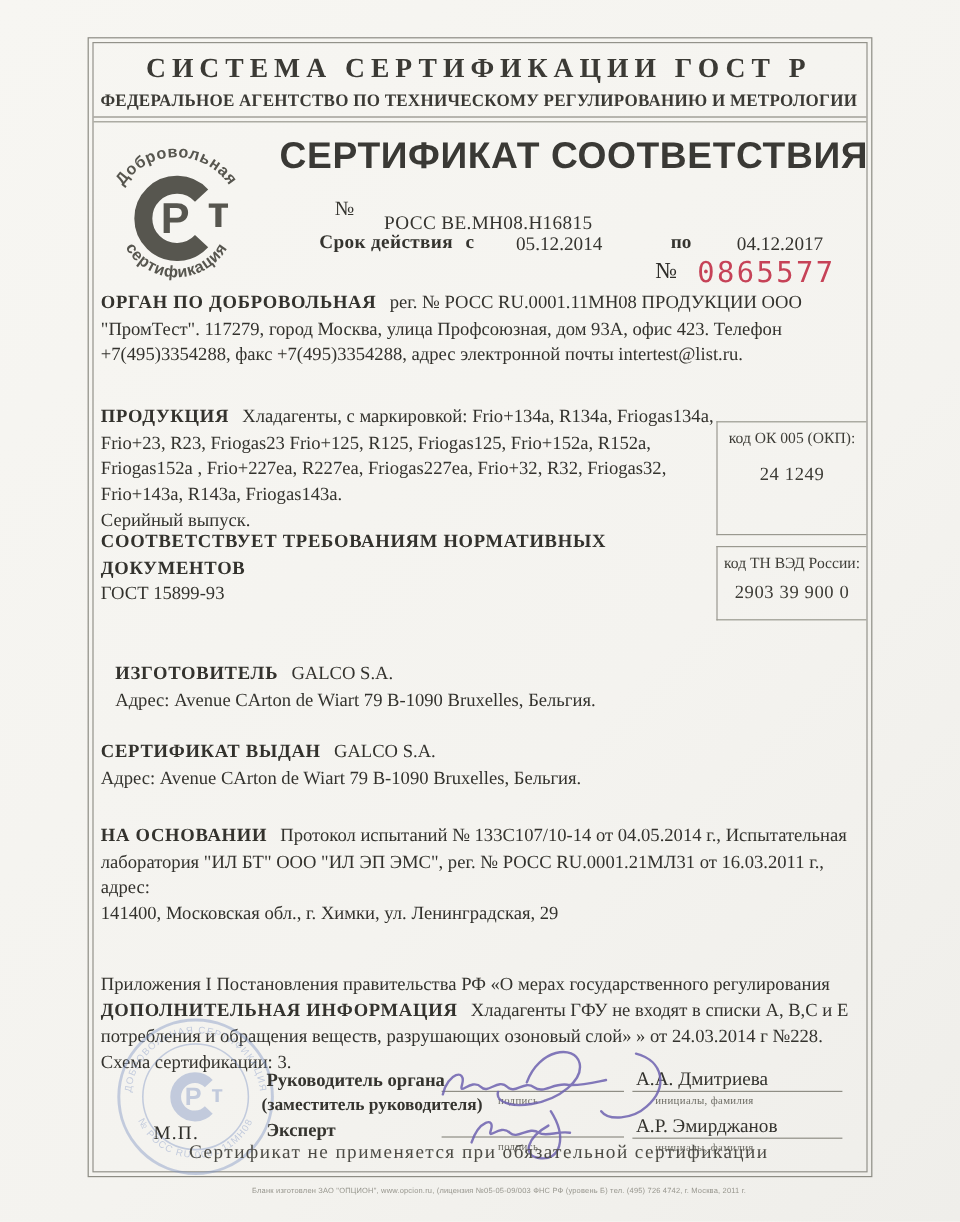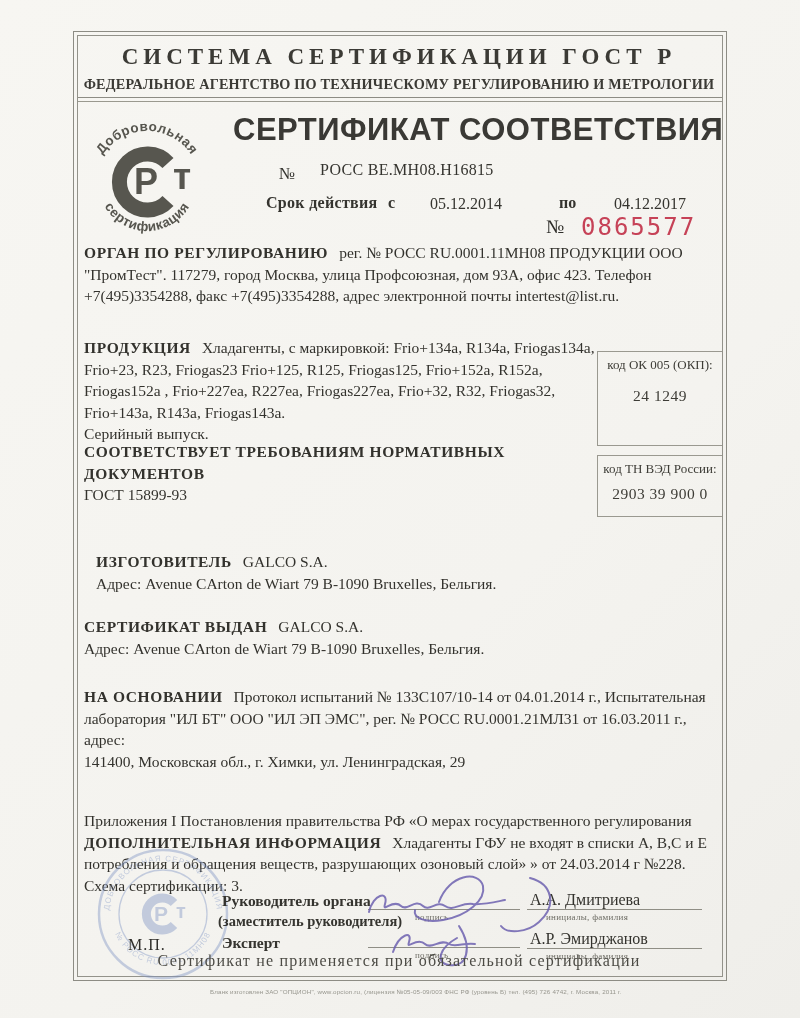--- a/index.html
+++ b/index.html
@@ -10,21 +10,21 @@
   .frame{position:absolute;left:73px;top:31px;width:652px;height:948px;border:1px solid #8d8c84;}
   .frame-inner{position:absolute;left:3px;top:3px;right:3px;bottom:3px;border:1px solid #93928a;}
   .hsep1{position:absolute;left:0;right:0;top:61px;border-top:1px solid #8d8c84;}
   .hsep2{position:absolute;left:0;right:0;top:65px;border-top:1px solid #9a998f;}
   
   .h1{position:absolute;left:73px;width:652px;top:44px;text-align:center;font-weight:bold;font-size:23px;letter-spacing:5px;color:#3b3a35;}
   .h2{position:absolute;left:73px;width:652px;top:76px;text-align:center;font-weight:bold;font-size:14.5px;letter-spacing:0.2px;color:#3b3a35;transform:scaleX(0.98);}
   
   .title{position:absolute;left:233px;top:112px;font-family:"Liberation Sans",sans-serif;font-weight:bold;font-size:31px;color:#3a3935;letter-spacing:0.5px;white-space:nowrap;}
   .no-sign{position:absolute;left:279px;top:164px;font-size:17px;}
-  .no-val{position:absolute;left:320px;top:161px;font-size:16px;letter-spacing:0.3px;}
+  .no-val{position:absolute;left:320px;top:178px;font-size:16px;letter-spacing:0.3px;}
   .val-lbl{position:absolute;left:266px;top:194px;font-size:16px;font-weight:600;letter-spacing:0.3px;}
   .val-s{position:absolute;left:388px;top:194px;font-size:16px;font-weight:600;}
   .val-from{position:absolute;left:430px;top:195px;font-size:16px;}
   .val-po{position:absolute;left:559px;top:194px;font-size:16px;font-weight:600;}
   .val-to{position:absolute;left:614px;top:195px;font-size:16px;}
   .blank-no{position:absolute;left:546px;top:216px;font-size:19px;color:#2e2d29;}
   .blank-num{position:absolute;left:581px;top:213px;font-family:"DejaVu Sans Mono",monospace;font-size:24px;letter-spacing:2px;color:#c64257;}
   
   .sec{position:absolute;font-size:15.5px;line-height:21.5px;color:#33322d;}
   .sec-label{font-weight:bold;letter-spacing:0.6px;margin-right:11px;}
@@ -83,21 +83,21 @@
   <div class="no-val">РОСС BE.MH08.H16815</div>
   <div class="val-lbl">Срок действия</div>
   <div class="val-s">с</div>
   <div class="val-from">05.12.2014</div>
   <div class="val-po">по</div>
   <div class="val-to">04.12.2017</div>
   <div class="blank-no">№</div>
   <div class="blank-num">0865577</div>
 
   <div class="sec" style="left:84px;top:242px;width:628px;">
-    <div><span class="sec-label">ОРГАН ПО РЕГУЛИРОВАНИЮ</span><span>рег. № РОСС RU.0001.11МН08 ПРОДУКЦИИ ООО</span></div>
+    <div><span class="sec-label">ОРГАН ПО ДОБРОВОЛЬНАЯ</span><span>рег. № РОСС RU.0001.11МН08 ПРОДУКЦИИ ООО</span></div>
     <div>"ПромТест". 117279, город Москва, улица Профсоюзная, дом 93А, офис 423. Телефон</div>
     <div>+7(495)3354288, факс +7(495)3354288, адрес электронной почты intertest@list.ru.</div>
   </div>
 
   <div class="sec" style="left:84px;top:337px;width:520px;">
     <div><span class="sec-label">ПРОДУКЦИЯ</span><span>Хладагенты, с маркировкой: Frio+134a, R134a, Friogas134a,</span></div>
     <div>Frio+23, R23, Friogas23 Frio+125, R125, Friogas125, Frio+152a, R152a,</div>
     <div>Friogas152a , Frio+227ea, R227ea, Friogas227ea, Frio+32, R32, Friogas32,</div>
     <div>Frio+143a, R143a, Friogas143a.</div>
     <div>Серийный выпуск.</div>
@@ -122,21 +122,21 @@
     <div><span class="sec-label">ИЗГОТОВИТЕЛЬ</span><span>GALCO S.A.</span></div>
     <div>Адрес: Avenue CArton de Wiart 79 B-1090 Bruxelles, Бельгия.</div>
   </div>
 
   <div class="sec" style="left:84px;top:616px;width:628px;">
     <div><span class="sec-label">СЕРТИФИКАТ ВЫДАН</span><span>GALCO S.A.</span></div>
     <div>Адрес: Avenue CArton de Wiart 79 B-1090 Bruxelles, Бельгия.</div>
   </div>
 
   <div class="sec" style="left:84px;top:686px;width:636px;">
-    <div><span class="sec-label">НА ОСНОВАНИИ</span><span>Протокол испытаний № 133С107/10-14 от 04.01.2014 г., Испытательная</span></div>
+    <div><span class="sec-label">НА ОСНОВАНИИ</span><span>Протокол испытаний № 133С107/10-14 от 04.05.2014 г., Испытательная</span></div>
     <div>лаборатория "ИЛ БТ" ООО "ИЛ ЭП ЭМС", рег. № РОСС RU.0001.21МЛ31 от 16.03.2011 г., адрес:</div>
     <div>141400, Московская обл., г. Химки, ул. Ленинградская, 29</div>
   </div>
 
   <div class="sec" style="left:84px;top:810px;width:636px;">
     <div>Приложения I Постановления правительства РФ «О мерах государственного регулирования</div>
     <div><span class="sec-label">ДОПОЛНИТЕЛЬНАЯ ИНФОРМАЦИЯ</span><span>Хладагенты ГФУ не входят в списки А, В,С и Е</span></div>
     <div>потребления и обращения веществ, разрушающих озоновый слой» » от 24.03.2014 г №228.</div>
     <div>Схема сертификации: 3.</div>
   </div>

